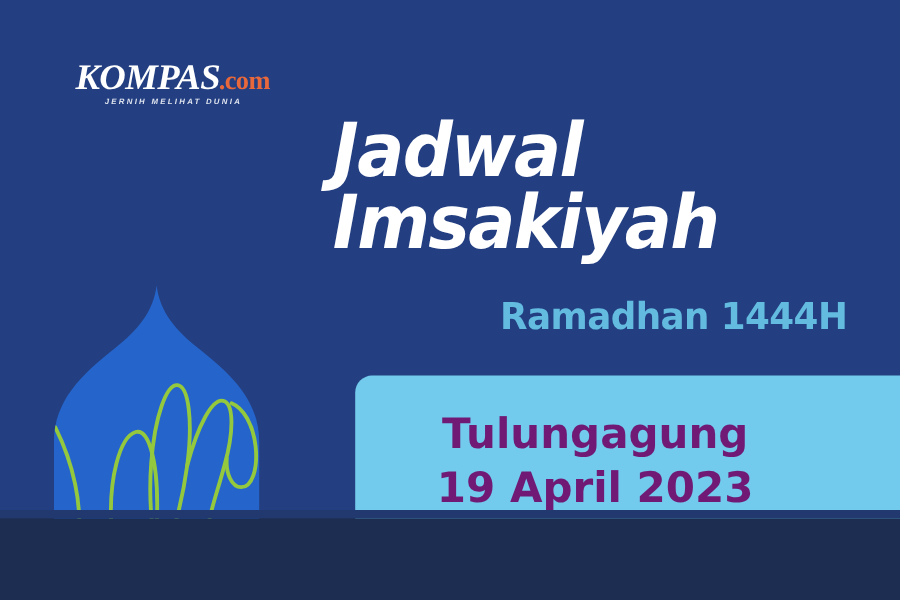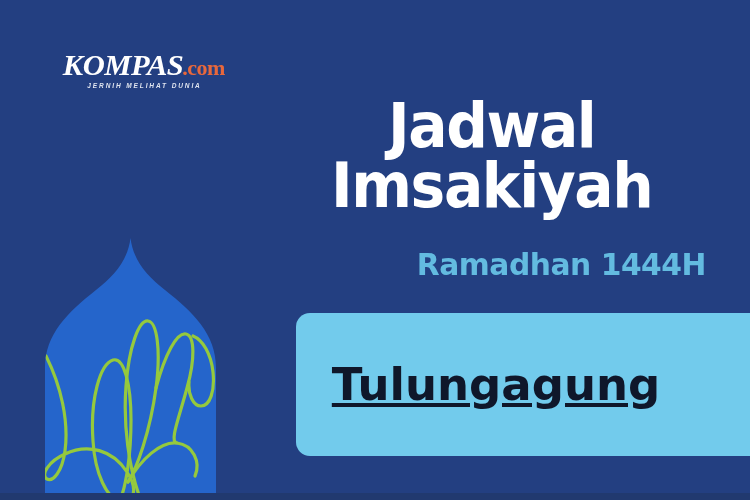--- a/index.html
+++ b/index.html
@@ -3,21 +3,21 @@
 <meta charset="utf-8">
 <style>
   html, body {
     margin: 0;
     padding: 0;
     background: #1d2d52;
   }
   #poster {
     position: relative;
     width: 750px;
-    height: 500px;
+    height: 432px;
     overflow: hidden;
     background: #233f81;
     font-family: "Liberation Sans", sans-serif;
     -webkit-font-smoothing: antialiased;
   }
   
   .bottom-strip {
     position: absolute;
     left: 0;
     bottom: 0;
@@ -118,22 +118,23 @@
   .sparkle svg { display: block; }
   .sparkle-1 { left: 180px; top: -4px; }
   .sparkle-2 { left: 206px; top: 40px; }
 
   
   .headline {
     position: absolute;
     left: 250px;
     top: 96px;
     width: 456px;
-    text-align: center;
+    text-align: left;
     line-height: 0.96;
+    font-style: italic;
   }
   .headline-line {
     display: block;
     color: #ffffff;
     font-family: "DejaVu Sans", sans-serif;
     font-weight: bold;
     font-size: 62px;
     letter-spacing: -1.5px;
     transform: scaleX(0.94);
     transform-origin: right center;
@@ -165,28 +166,27 @@
     background: #72cbec;
     border-radius: 14px;
     display: flex;
     flex-direction: column;
     align-items: center;
     justify-content: center;
     box-sizing: border-box;
     padding-right: 70px;
   }
   .info-line {
-    color: #0f172a;
-    font-family: "DejaVu Sans", sans-serif;
-    font-weight: bold;
-    font-size: 45px;
+    color: #701a75;
+    font-family: "DejaVu Sans", sans-serif;
+    font-weight: bold;
+    font-size: 35px;
     line-height: 1.28;
     letter-spacing: 0px;
     white-space: nowrap;
-    text-decoration: underline;
   }
 </style>
 </head>
 <body>
 
 <div id="poster">
 
   <div class="arch-wrap">
     <svg width="175" height="258" viewBox="0 0 175 258" xmlns="http://www.w3.org/2000/svg">
       <defs>
@@ -246,16 +246,17 @@
 
   <div class="headline">
     <span class="headline-line">Jadwal</span>
     <span class="headline-line">Imsakiyah</span>
   </div>
 
   <div class="subheadline">Ramadhan 1444H</div>
 
   <div class="info-card">
     <div class="info-line">Tulungagung</div>
+    <div class="info-line">19 April 2023</div>
   </div>
 
   <div class="bottom-strip"></div>
 </div>
 
 </body></html>

